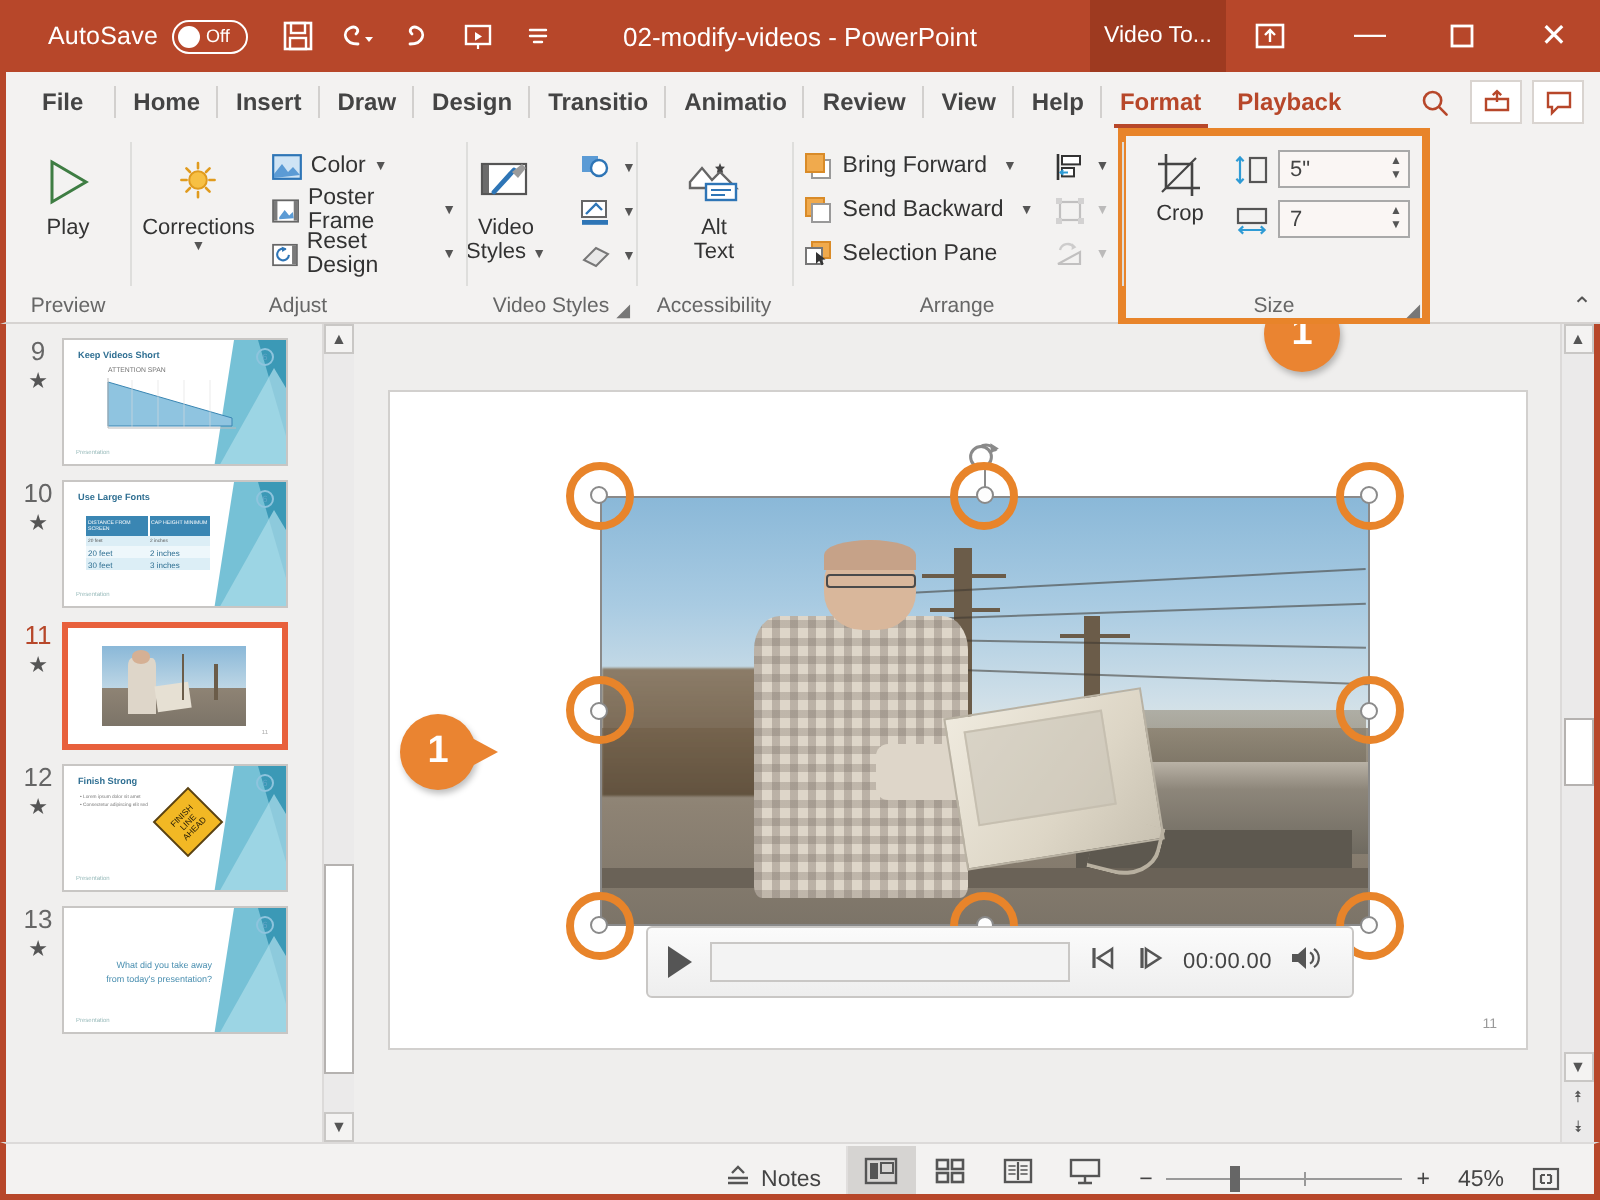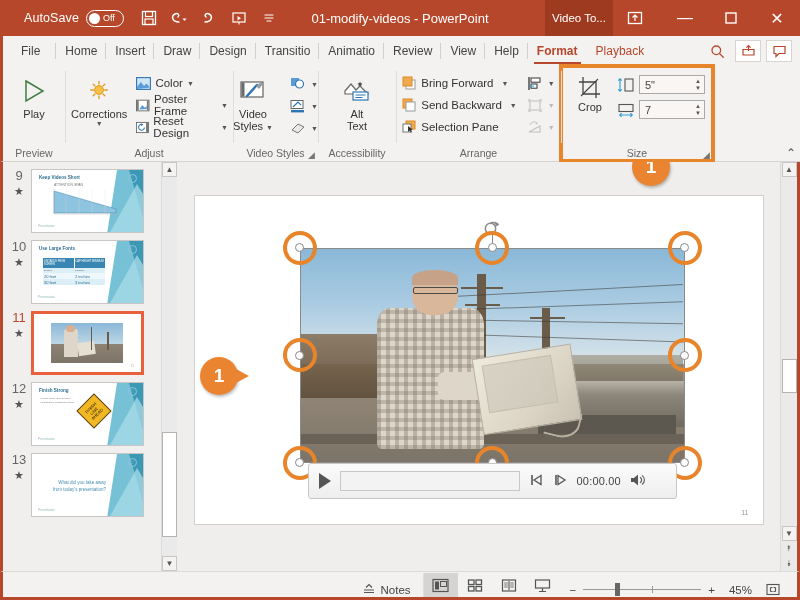--- a/index.html
+++ b/index.html
@@ -56,21 +56,21 @@
   
   .tabbar {
     height: 30px; flex: 0 0 30px;
     background: #f3f2f1;
     display: flex; align-items: stretch;
     border-left: 3px solid #b7472a;
     position: relative;
   }
   .tab {
     display: flex; align-items: center; padding: 0 9px;
-    font-size: 12px; color: #444; position: relative; white-space: nowrap;
+    font-size: 12px; color: #444; position: relative; white-space: nowrap; font-weight: bold;
   }
   .tab.sep::after {
     content: ""; position: absolute; right: 0; top: 7px; bottom: 7px;
     width: 1px; background: #d2d0ce;
   }
   .tab.file { padding: 0 16px 0 18px; }
   .tab.ctx { color: #b7472a; }
   .tab.active { color: #b7472a; font-weight: bold; }
   .tab.active::before {
     content: ""; position: absolute; left: 6px; right: 6px; bottom: 2px;
@@ -280,21 +280,21 @@
     background: rgba(200,195,182,.55); border: 1px solid #c6bfb0;
   }
   .cable {
     position: absolute; left: 64%; top: 76%; width: 9%; height: 13%;
     border: 2px solid #b8b0a0; border-top: none; border-left: none; border-radius: 0 0 60% 0;
     transform: rotate(14deg);
   }
 
   
   .player {
-    position: absolute; left: 8px; right: 8px; bottom: -36px; height: 36px;
+    position: absolute; left: 23px; right: 8px; bottom: -36px; height: 36px;
     background: linear-gradient(180deg,#fbfbfb,#eeeeee);
     border: 1px solid #c9c7c5; border-radius: 3px;
     display: flex; align-items: center; padding: 0 10px; gap: 9px;
   }
   .play-tri {
     width: 0; height: 0; border-left: 12px solid #555;
     border-top: 8px solid transparent; border-bottom: 8px solid transparent;
   }
   .progress {
     flex: 1; height: 20px; background: #f3f3f3; border: 1px solid #c9c7c5;
@@ -403,21 +403,21 @@
             <path d="M8 12 v2.5" stroke="#fff" stroke-width="1.1"></path>
           </svg>
       </span>
       <span class="qat-btn">
         <svg width="14" height="14" viewBox="0 0 14 14">
             <path d="M3 4h8M3 7h8M5 10h4" stroke="#fff" stroke-width="1.2" stroke-linecap="round"></path>
           </svg>
       </span>
     </div>
 
-    <div class="title-text">01-modify-videos  -  PowerPoint</div>
+    <div class="title-text">02-modify-videos  -  PowerPoint</div>
 
     <div class="ctx-tab">Video To...</div>
 
     <div class="ribbon-display">
       <svg width="16" height="16" viewBox="0 0 16 16">
           <rect x="1.5" y="2.5" width="13" height="11" fill="none" stroke="#fff" stroke-width="1.3"></rect>
           <path d="M8 11 V5 M5.5 7.5 L8 5 l2.5 2.5" stroke="#fff" stroke-width="1.2" fill="none"></path>
         </svg>
     </div>
 

